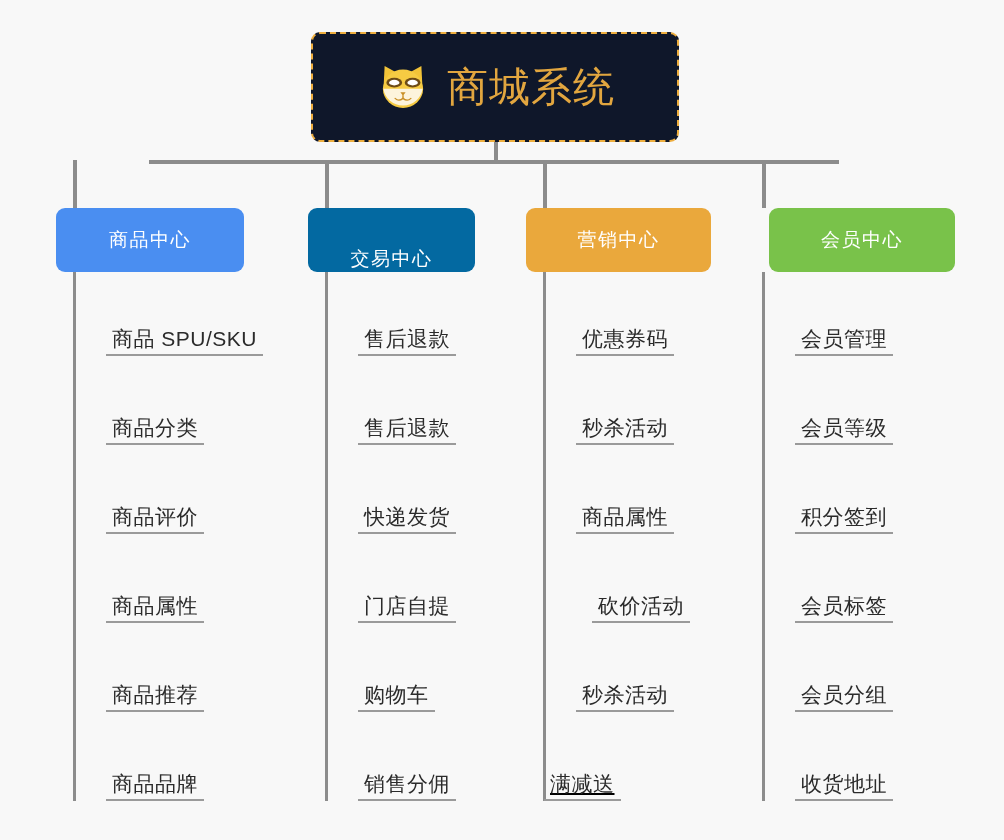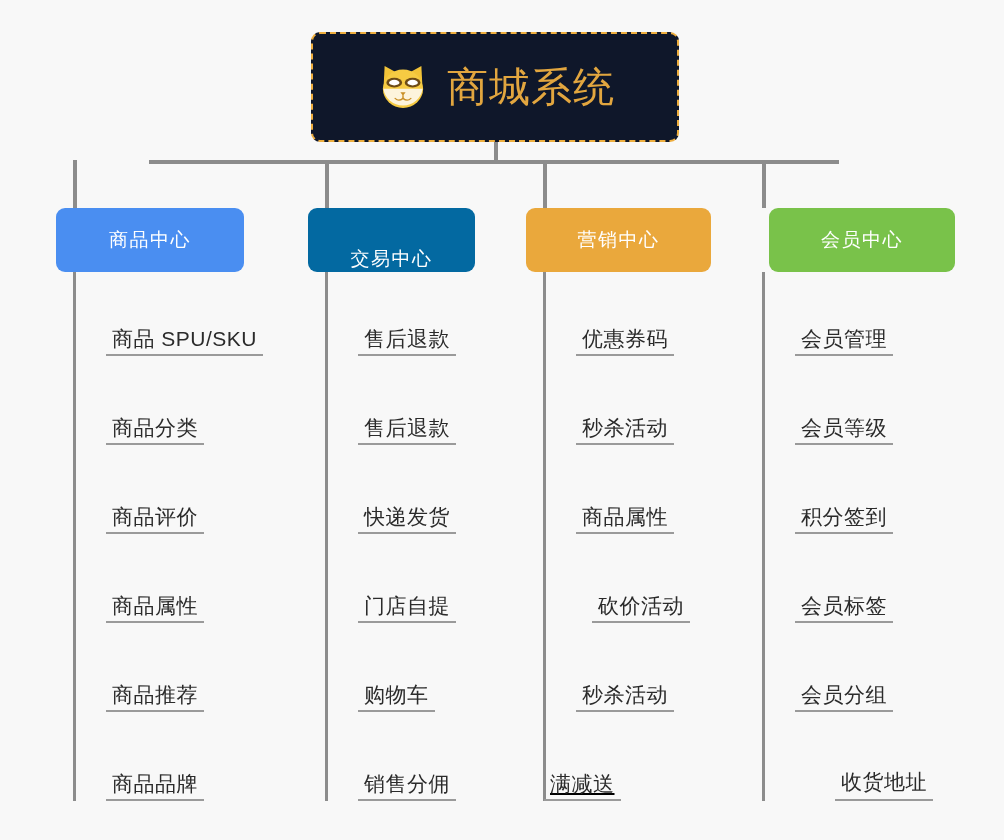--- a/index.html
+++ b/index.html
@@ -229,18 +229,18 @@
       </div>
       <div class="leaf" style="left: 795px; top: 494px;">
         <span class="leaf-label">积分签到</span>
       </div>
       <div class="leaf" style="left: 795px; top: 583px;">
         <span class="leaf-label">会员标签</span>
       </div>
       <div class="leaf" style="left: 795px; top: 672px;">
         <span class="leaf-label">会员分组</span>
       </div>
-      <div class="leaf" style="left: 835px; top: 761px; font-family: Liberation Mono, monospace;">
+      <div class="leaf" style="left: 795px; top: 761px;">
         <span class="leaf-label">收货地址</span>
       </div>
     </div>
 
 </div>
 
 </body></html>

